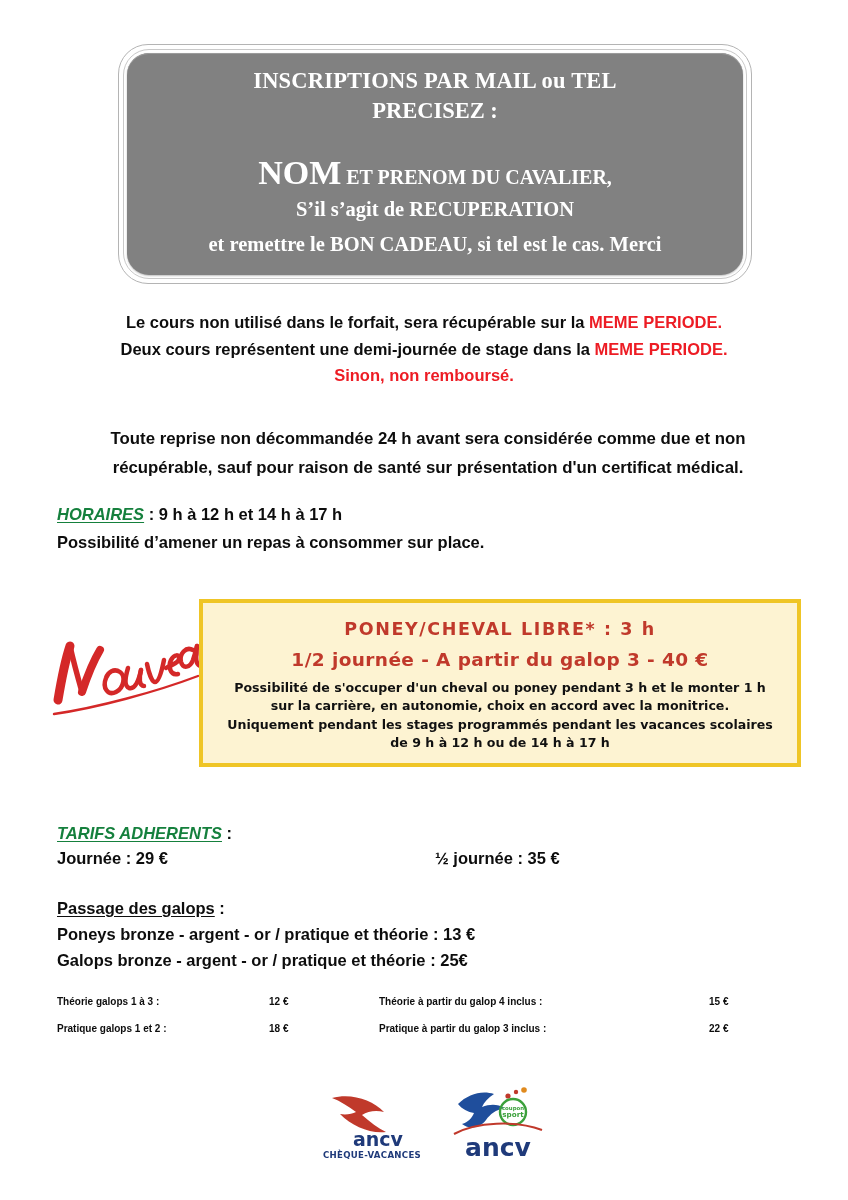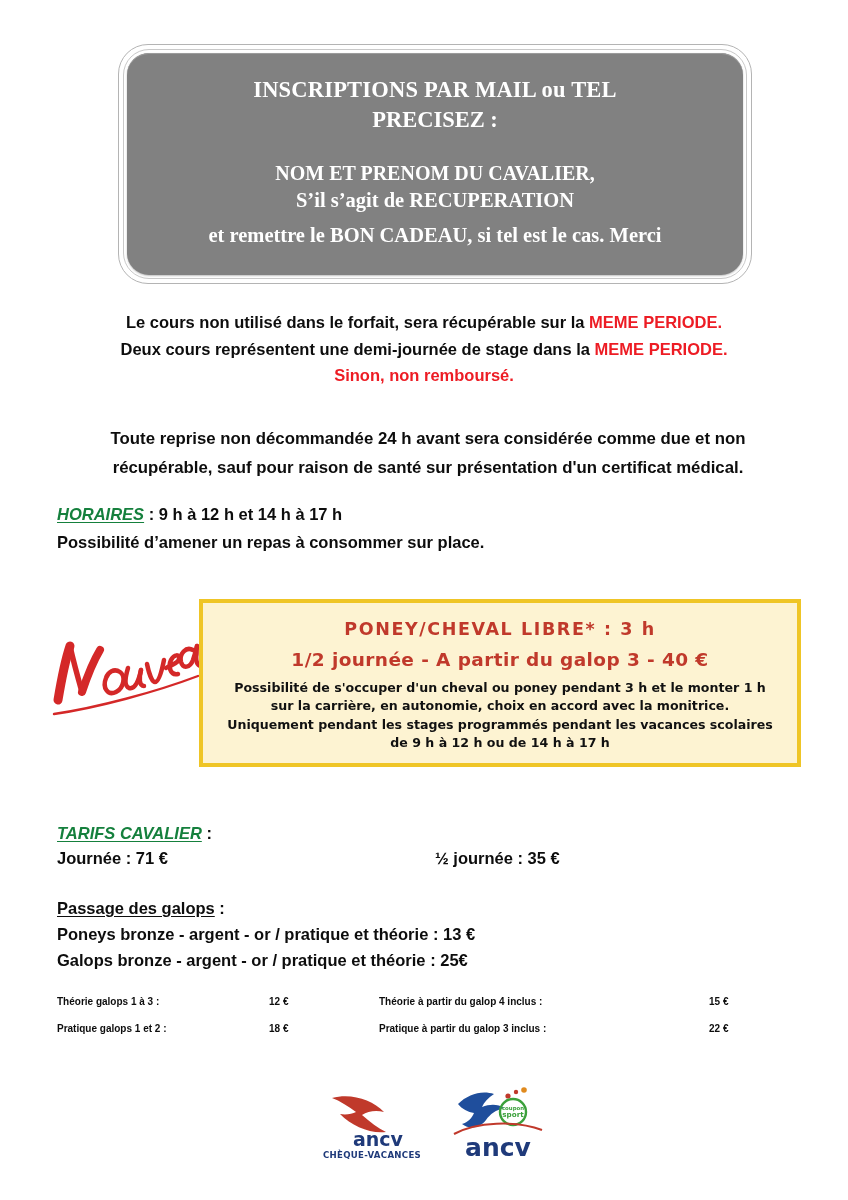--- a/index.html
+++ b/index.html
@@ -43,21 +43,21 @@
     text-align:center;
     line-height:1.32;
     width:100%;
     padding-bottom:4px;
   }
   .bl{display:block;}
   .l1{font-size:22.5px;letter-spacing:.2px;}
   .l2{font-size:22.5px;}
   .gap{display:block;height:26px;}
   .l3{font-size:20px;}
-  .l3 .big{font-size:20px;}
+  .l3 .big{font-size:34px;}
   .l4{font-size:20.5px;}
   .l5{font-size:20.5px;margin-top:8px;}
 
   
   .para-red{
     position:absolute;left:60px;top:309px;width:728px;
     text-align:center;font-size:16.5px;font-weight:bold;line-height:26.5px;
   }
   .red{color:#ed1c24;}
   .para-2{
@@ -214,24 +214,24 @@
 
   <div class="yellow-box">
     <div class="yb-title">PONEY/CHEVAL LIBRE* : 3 h</div>
     <div class="yb-title2">1/2 journée  - A partir du galop 3  - 40 €</div>
     <div class="yb-small">Possibilité de s'occuper d'un cheval ou poney pendant 3 h et le monter 1 h</div>
     <div class="yb-small">sur la carrière, en autonomie, choix en accord avec la monitrice.</div>
     <div class="yb-small">Uniquement pendant les stages programmés pendant les vacances scolaires</div>
     <div class="yb-small">de 9 h à 12 h ou de 14 h à 17 h</div>
   </div>
 
-  <div class="tarifs-head"><span class="head-red">TARIFS CAVALIER</span><span> :</span></div>
+  <div class="tarifs-head"><span class="head-red">TARIFS ADHERENTS</span><span> :</span></div>
 
   <div class="tarif-row1">
-    <span class="c1">Journée : 71 €</span>
+    <span class="c1">Journée : 29 €</span>
     <span class="c2">½ journée : 35 €</span>
   </div>
 
   <div class="passage-head"><span class="underline-blk">Passage des galops</span><span> :</span></div>
   <div class="passage-l1">Poneys bronze - argent - or / pratique et théorie : 13 €</div>
   <div class="passage-l2">Galops bronze - argent - or / pratique et théorie :  25€</div>
 
   <div class="grid-prices">
     <div class="gp-row">
       <span class="gp-a">Théorie galops 1 à 3 :</span>

